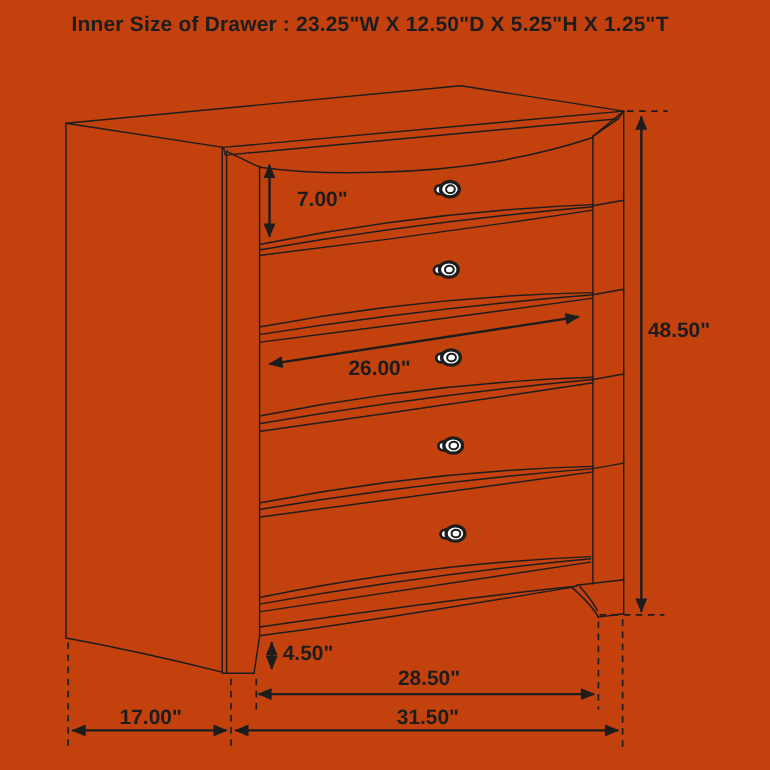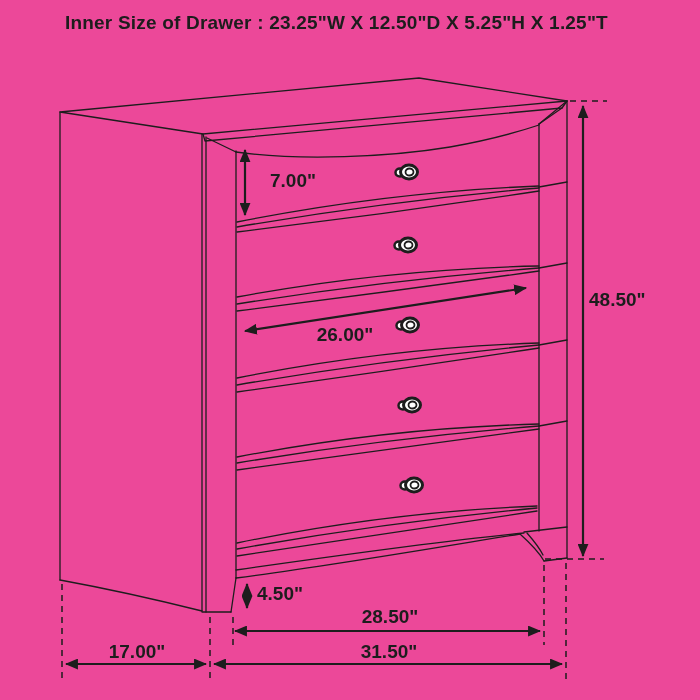--- a/index.html
+++ b/index.html
@@ -1,16 +1,16 @@
 <!DOCTYPE html>
 <html><head>
 <meta charset="utf-8">
 <style>
   html,body{margin:0;padding:0;background:#ffffff;}
-  .stage{position:relative;width:700px;height:700px;background:#ec4899;overflow:hidden;
+  .stage{position:relative;width:700px;height:700px;background:#c2410c;overflow:hidden;
          font-family:"Liberation Sans",sans-serif;}
   .title{position:absolute;left:65px;top:12px;font-size:19px;font-weight:bold;
          color:#1d1d1d;white-space:nowrap;letter-spacing:.2px;}
   svg{position:absolute;left:0;top:0;}
   .ln{fill:none;stroke:#1d1d1d;stroke-width:1.3;stroke-linecap:round;stroke-linejoin:round;}
   .dim{stroke:#1d1d1d;stroke-width:2.2;fill:none;}
   .dash{stroke:#1d1d1d;stroke-width:1.5;fill:none;stroke-dasharray:6 5;}
   .dimtxt{font-family:"Liberation Sans",sans-serif;font-weight:bold;font-size:19px;fill:#1d1d1d;}
   .knob-o{fill:#ffffff;stroke:#1d1d1d;}
 </style>

